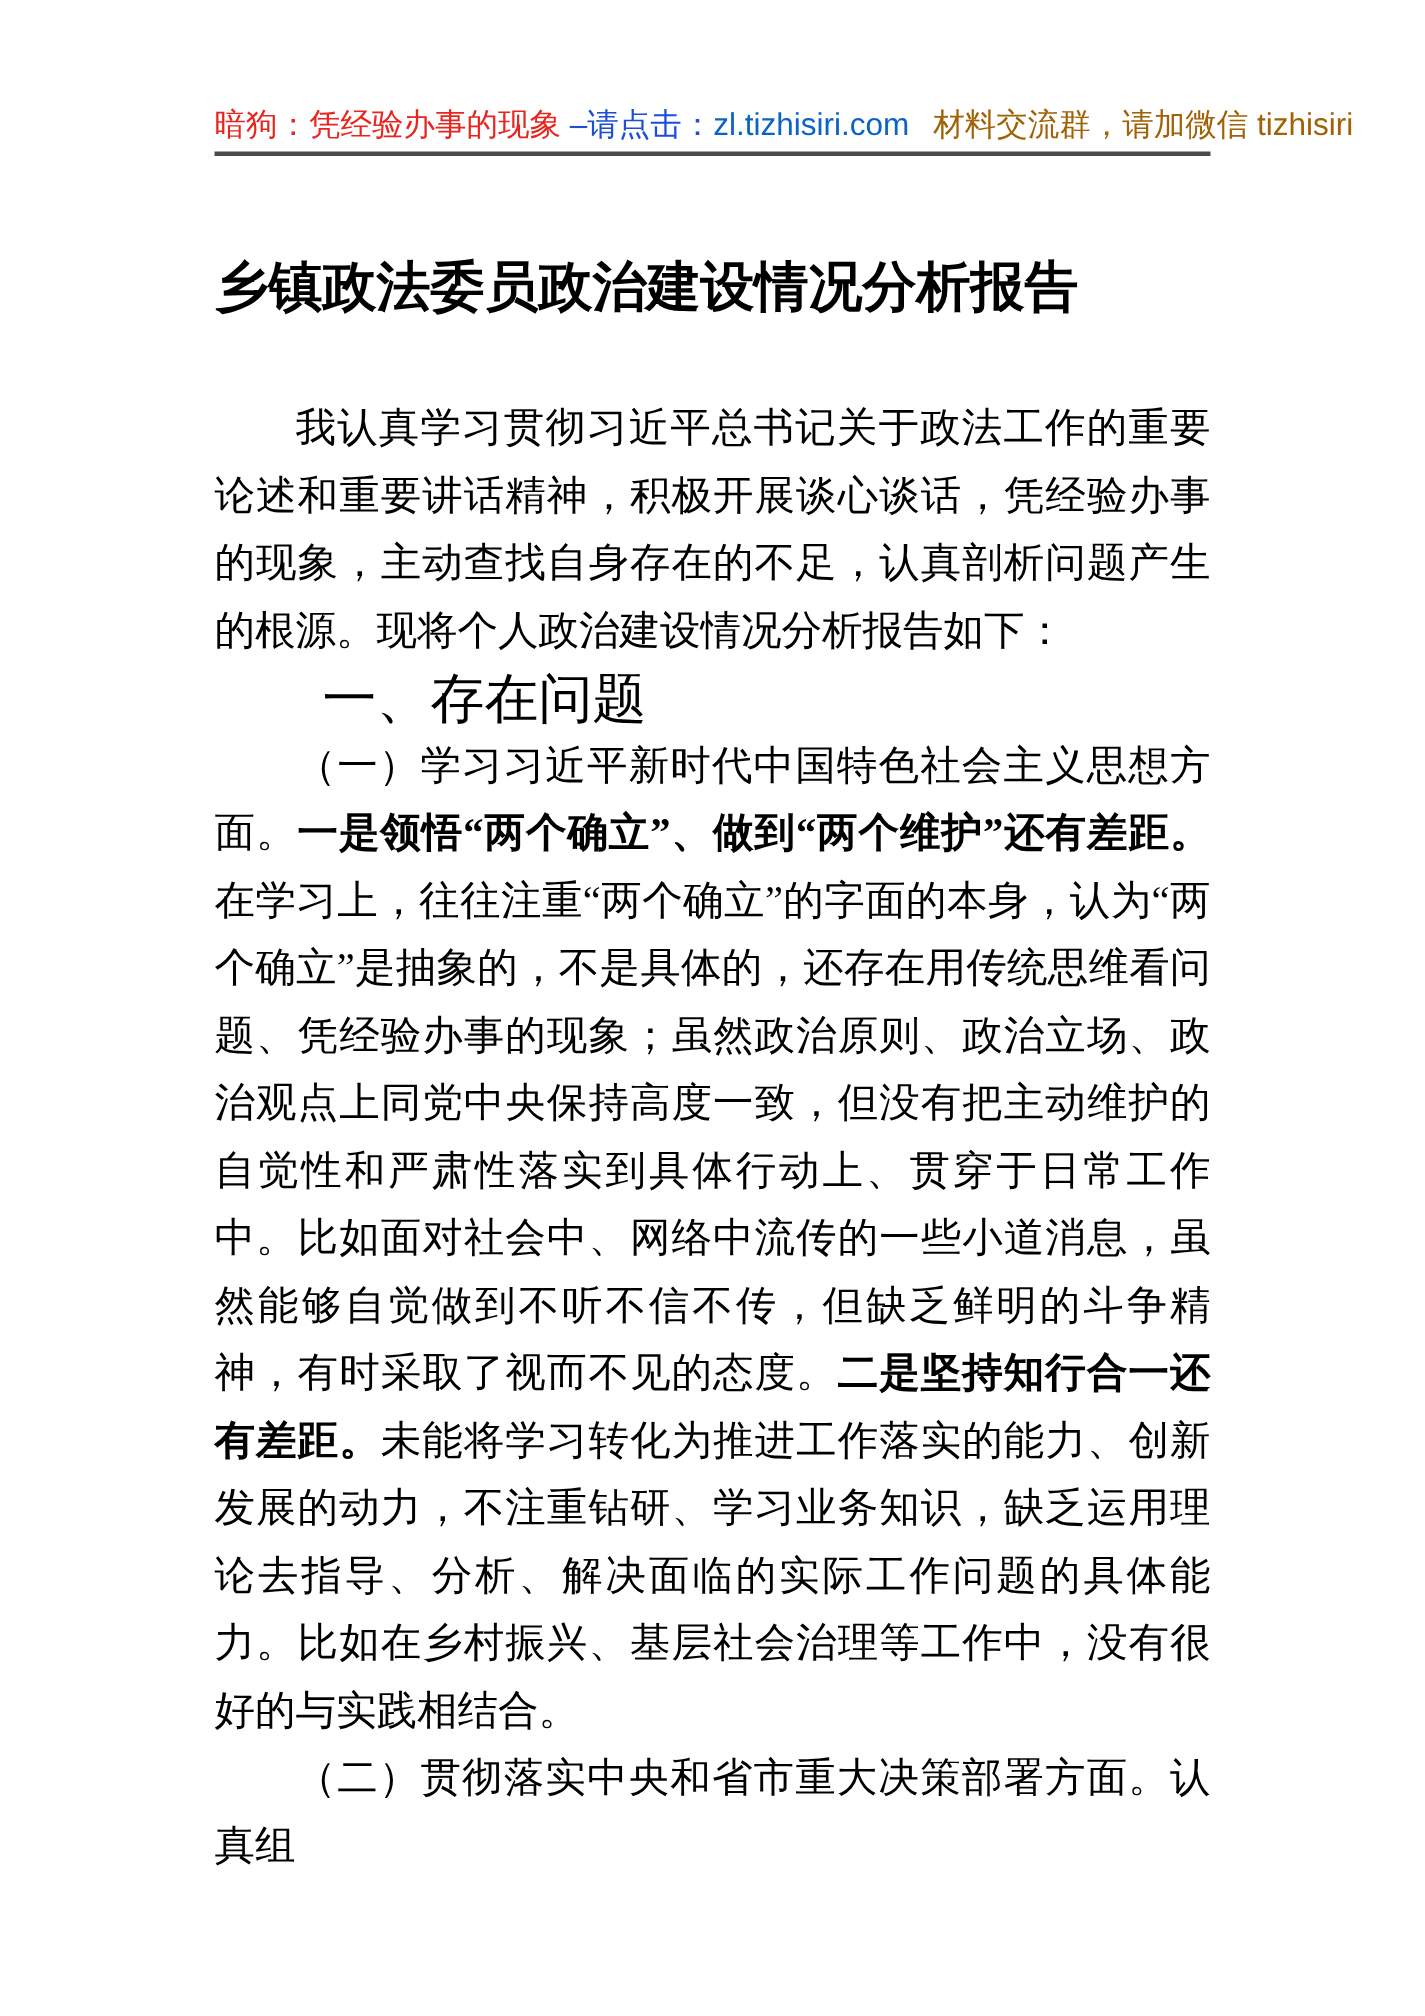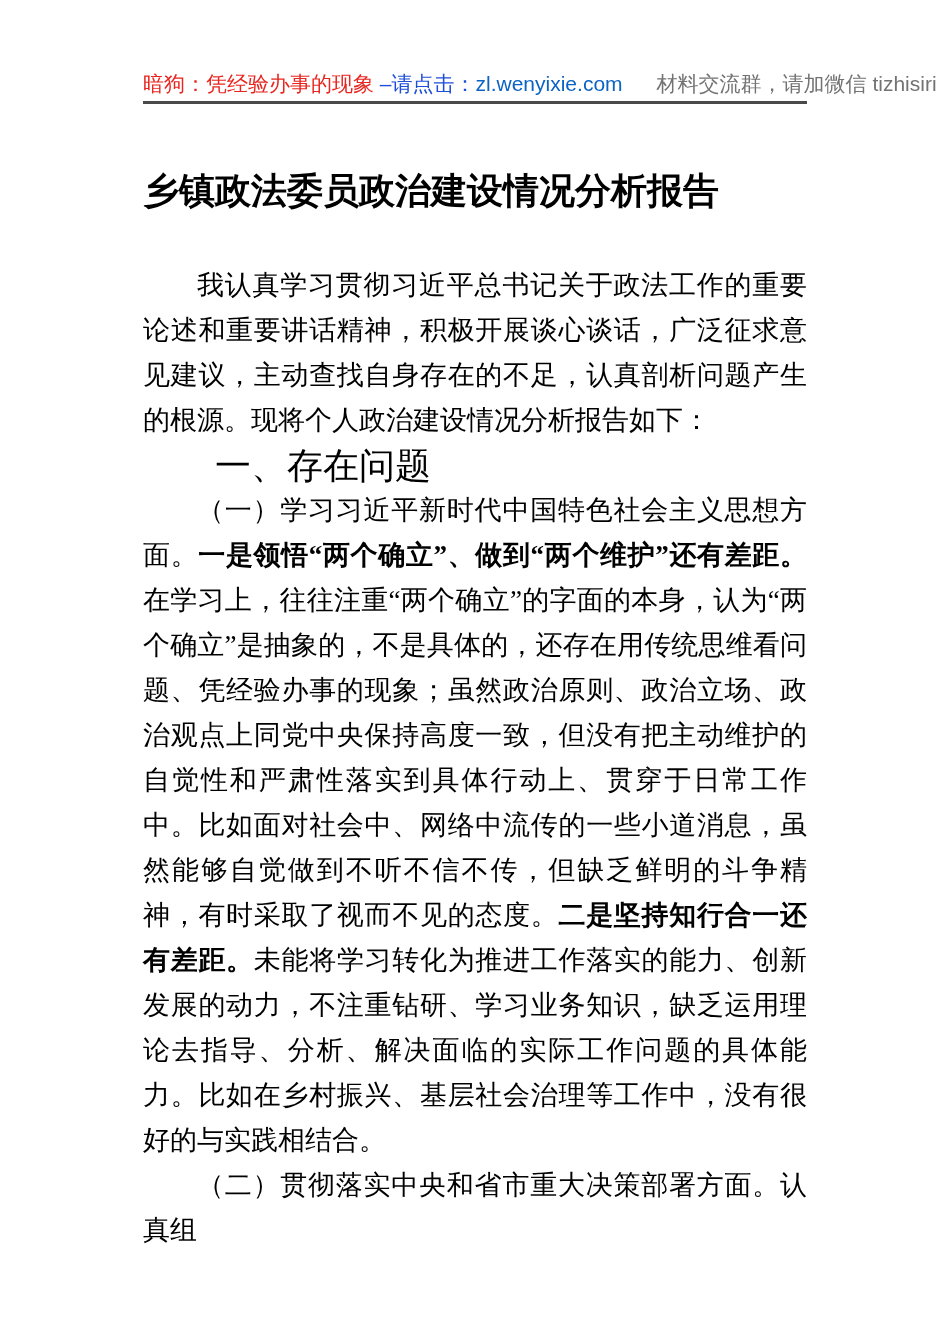--- a/index.html
+++ b/index.html
@@ -39,22 +39,22 @@
   }
   .promo-header .prompt {
     color: #1d4ed8;
   }
   .promo-header .link {
     color: #0b63c5;
     text-decoration: none;
     cursor: pointer;
   }
   .promo-header .suffix {
-    color: #737373;
-    margin-left: 34px;
+    color: #a16207;
+    margin-left: 16px;
   }
 
   
   .doc-title {
     margin: 60px 143px 0 143px;
     font-size: 36px;
     line-height: 54px;
     font-weight: 700;
     text-align: left;
     font-family: "Liberation Serif", "DejaVu Serif", serif;
@@ -85,25 +85,25 @@
   .run-normal {
     font-weight: 400;
   }
 </style>
 </head>
 <body>
 
 <div class="page">
 
   <div class="promo-header">
-    <span class="brand">暗狗：凭经验办事的现象</span><span class="prompt"> –请点击：</span><a class="link">zl.wenyixie.com</a><span class="suffix">材料交流群，请加微信 tizhisiri</span>
+    <span class="brand">暗狗：凭经验办事的现象</span><span class="prompt"> –请点击：</span><a class="link">zl.tizhisiri.com</a><span class="suffix">材料交流群，请加微信 tizhisiri</span>
   </div>
 
   <h1 class="doc-title">乡镇政法委员政治建设情况分析报告</h1>
 
   <div class="doc-body" id="doc-body">
-      <p class="paragraph"><span class="run-normal">我认真学习贯彻习近平总书记关于政法工作的重要论述和重要讲话精神，积极开展谈心谈话，广泛征求意见建议，主动查找自身存在的不足，认真剖析问题产生的根源。现将个人政治建设情况分析报告如下：</span></p>
+      <p class="paragraph"><span class="run-normal">我认真学习贯彻习近平总书记关于政法工作的重要论述和重要讲话精神，积极开展谈心谈话，凭经验办事的现象，主动查找自身存在的不足，认真剖析问题产生的根源。现将个人政治建设情况分析报告如下：</span></p>
       <p class="heading"><span class="run-normal">一、存在问题</span></p>
       <p class="paragraph"><span class="run-normal">（一）学习习近平新时代中国特色社会主义思想方面。</span><span class="run-bold">一是领悟“两个确立”、做到“两个维护”还有差距。</span><span class="run-normal">在学习上，往往注重“两个确立”的字面的本身，认为“两个确立”是抽象的，不是具体的，还存在用传统思维看问题、凭经验办事的现象；虽然政治原则、政治立场、政治观点上同党中央保持高度一致，但没有把主动维护的自觉性和严肃性落实到具体行动上、贯穿于日常工作中。比如面对社会中、网络中流传的一些小道消息，虽然能够自觉做到不听不信不传，但缺乏鲜明的斗争精神，有时采取了视而不见的态度。</span><span class="run-bold">二是坚持知行合一还有差距。</span><span class="run-normal">未能将学习转化为推进工作落实的能力、创新发展的动力，不注重钻研、学习业务知识，缺乏运用理论去指导、分析、解决面临的实际工作问题的具体能力。比如在乡村振兴、基层社会治理等工作中，没有很好的与实践相结合。</span></p>
       <p class="paragraph"><span class="run-normal">（二）贯彻落实中央和省市重大决策部署方面。认真组</span></p>
     </div>
 
 </div>
 
 </body></html>

